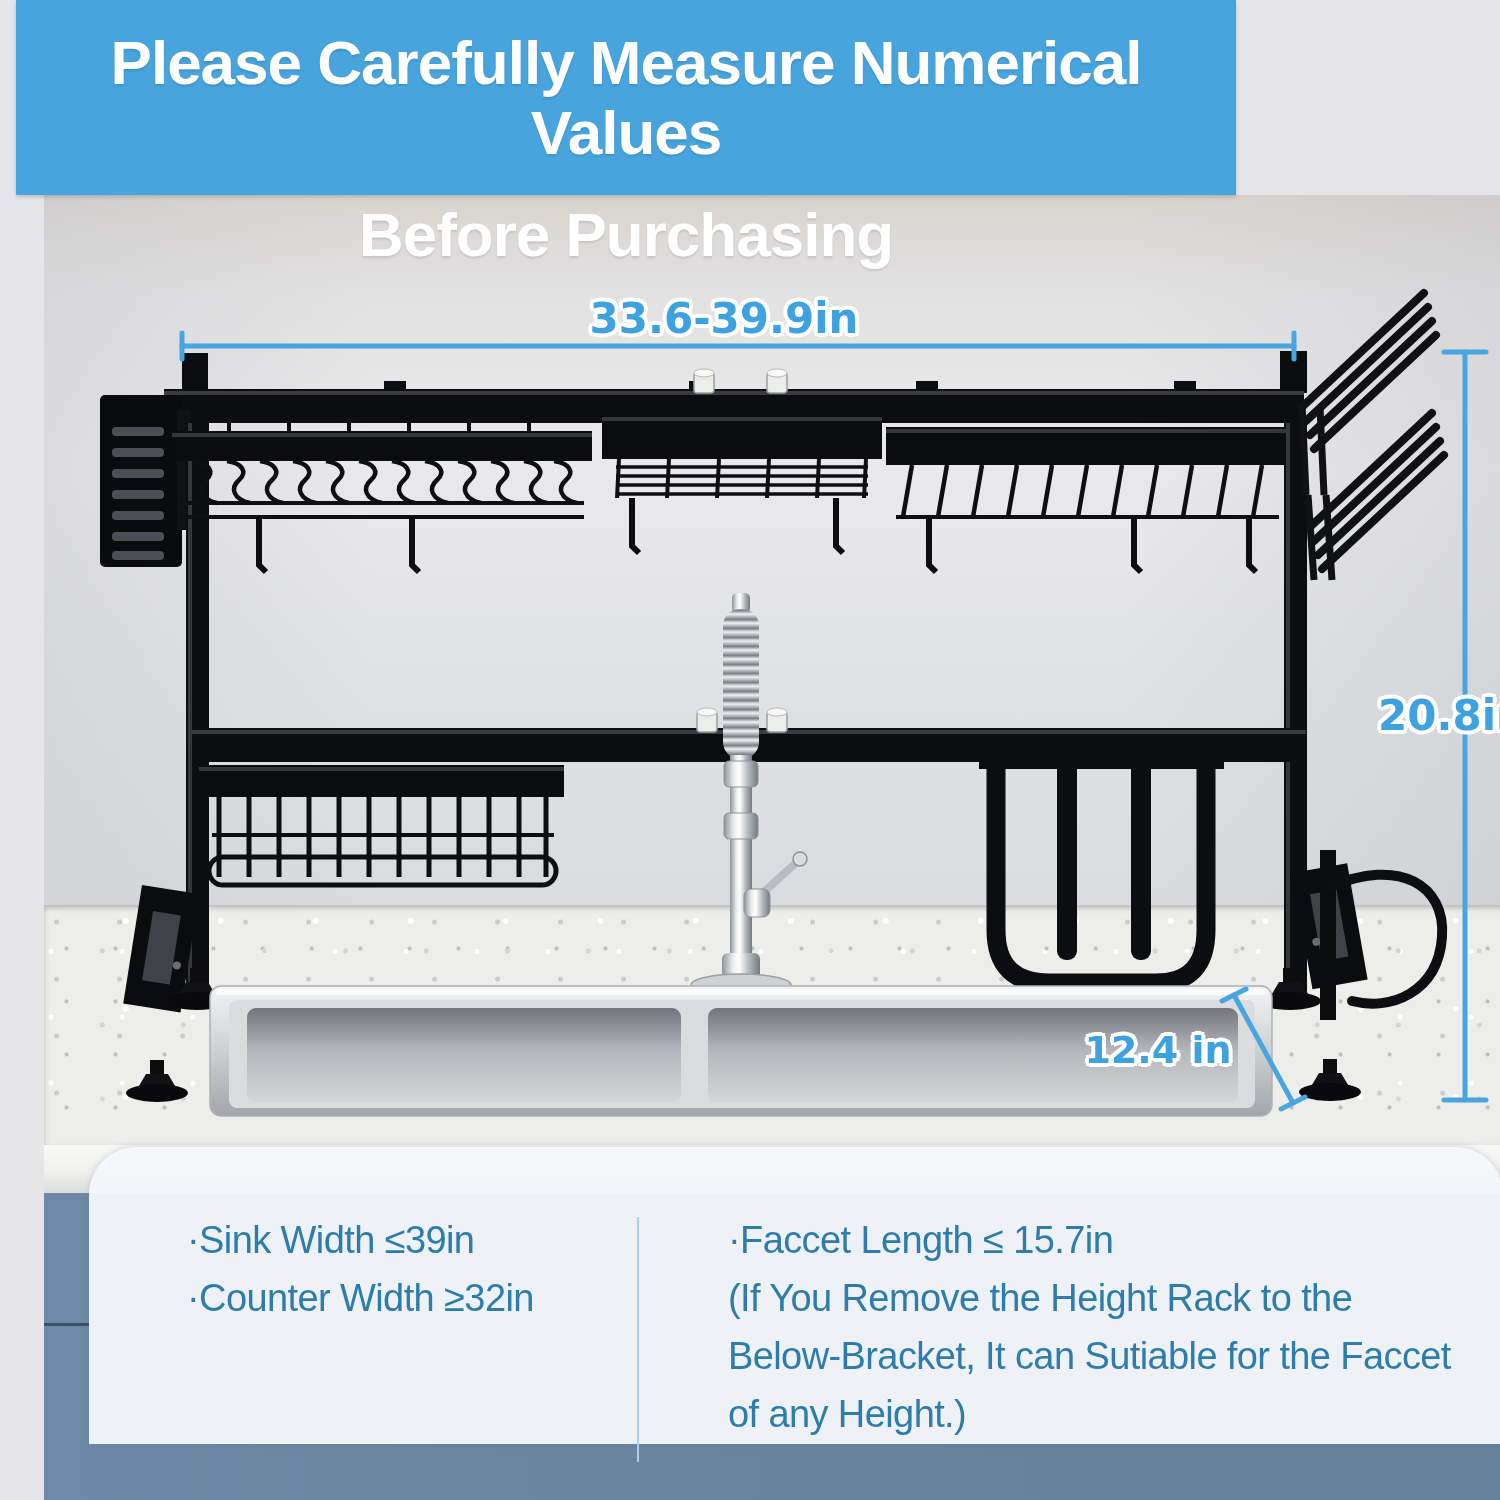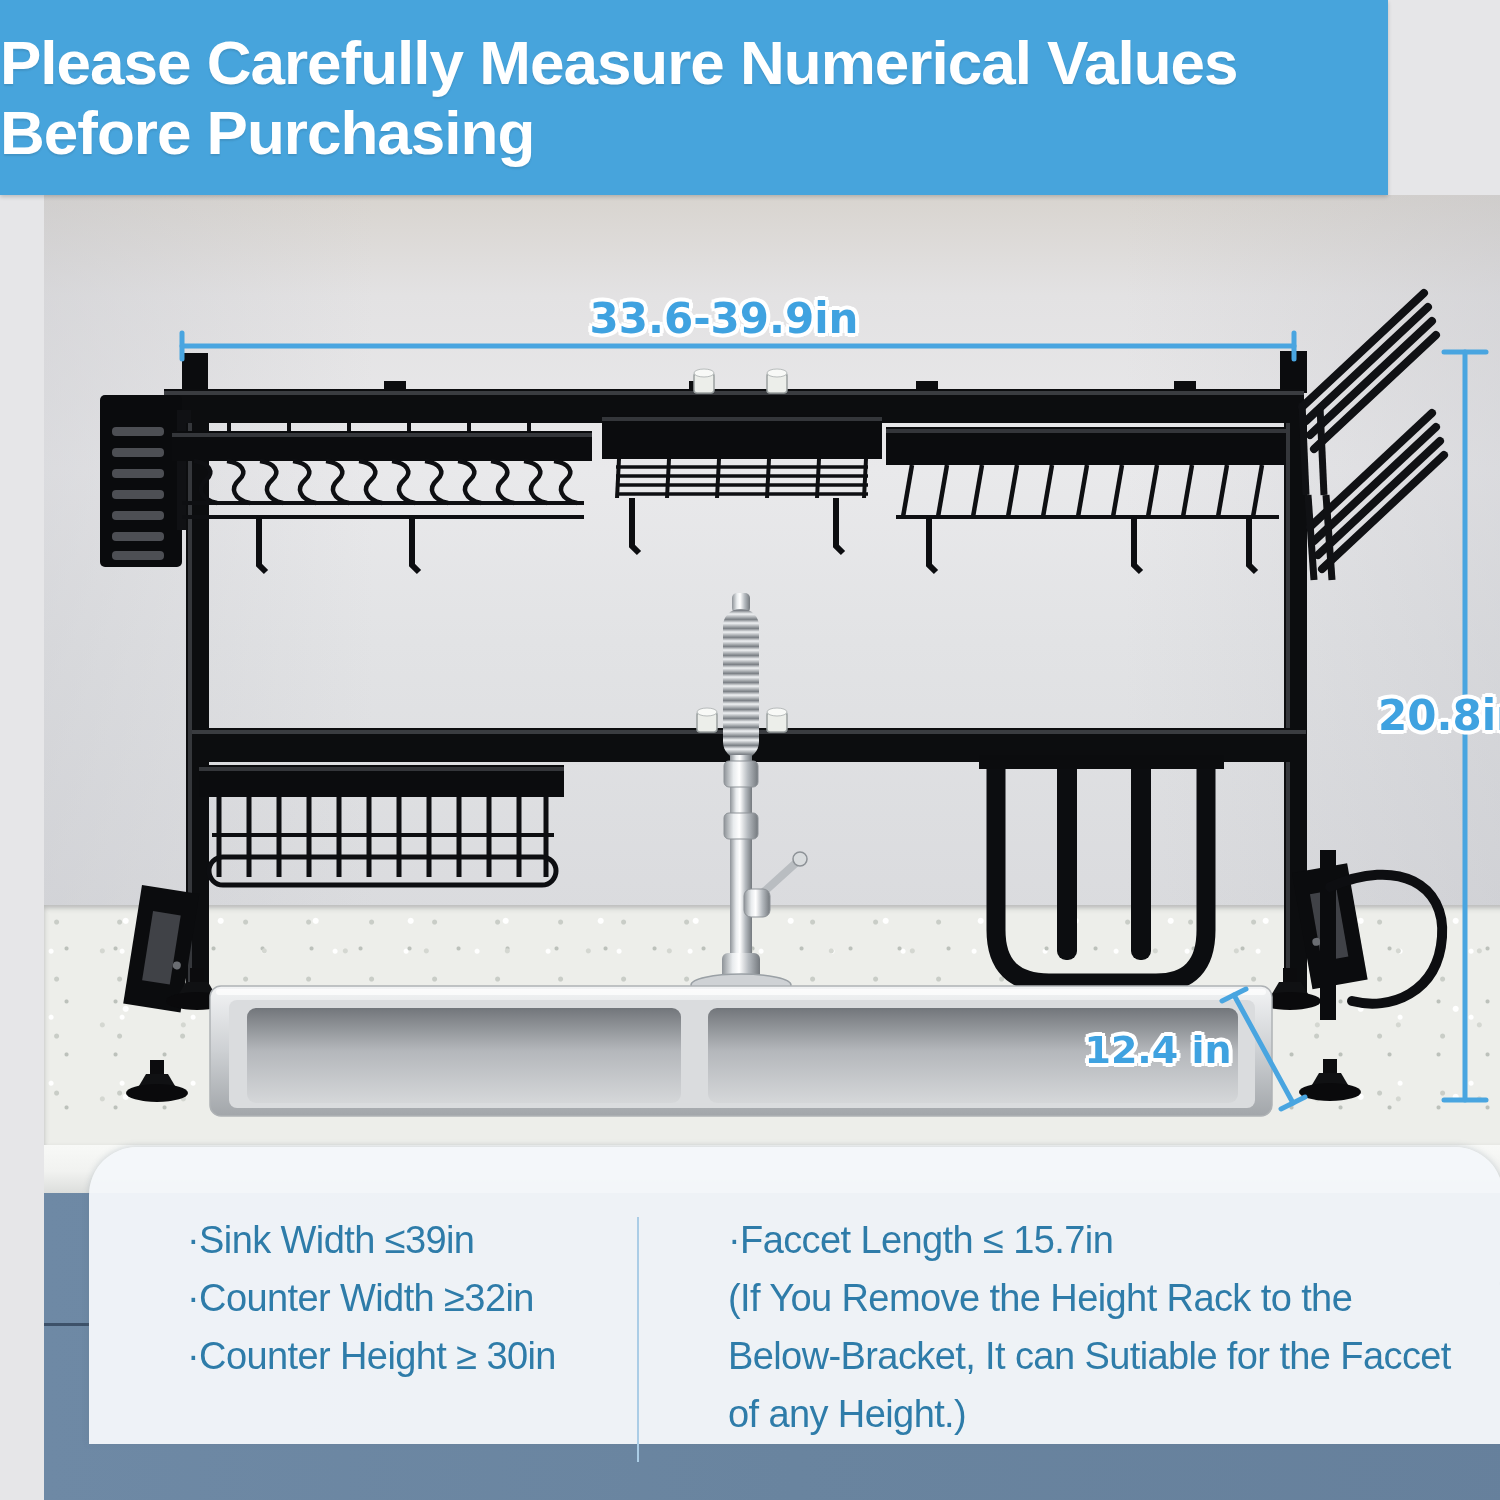--- a/index.html
+++ b/index.html
@@ -1,24 +1,24 @@
 <!DOCTYPE html>
 <html style="--c-banner_bg: #47a4dc; --c-dim: #49a5e0; --c-label: #3fa2e0; --c-spec: #2e7ca9; --c-cabinet_left: #6e89a5; --c-cabinet_right: #66809c; --c-counter: #edeeea; --c-rack: #0d0e10;"><head>
 <meta charset="utf-8">
 <style>
   html,body{margin:0;padding:0;background:#ffffff;}
   .page{position:relative;width:1500px;height:1500px;overflow:hidden;
         font-family:"Liberation Sans",sans-serif;background:#e6e6e8;}
 
   
-  .banner{position:absolute;left:0;top:0;width:1388px;height:195px;
-          background:var(--c-banner_bg,#47a4dc);color:#ffffff;text-align:left;
+  .banner{position:absolute;left:16px;top:0;width:1220px;height:195px;
+          background:var(--c-banner_bg,#47a4dc);color:#ffffff;text-align:center;
           box-shadow:0 2px 4px rgba(0,0,0,.18);z-index:30;}
   .banner .l1,.banner .l2{font-weight:bold;font-size:62px;line-height:70px;letter-spacing:-1px;
-          text-shadow:0 2px 2px rgba(0,0,0,.10);}
+          text-shadow:0 2px 2px rgba(0,0,0,.10);margin-top:32px;}
   .banner .l1{margin-top:28px;}
 
   
   .scene{position:absolute;left:0;top:195px;width:1500px;height:1305px;overflow:hidden;margin-left:44px;}
   .wall{position:absolute;left:0;top:0;width:100%;height:720px;
         background:linear-gradient(180deg,#d8d4cf 0%,#e3e2e3 14%,#e9e9eb 38%,#e2e3e5 62%,#dadbde 100%);}
   .wall:after{content:"";position:absolute;inset:0;
         background:linear-gradient(90deg,rgba(198,199,204,.40) 0%,rgba(255,255,255,0) 22%,rgba(255,255,255,0) 72%,rgba(190,191,197,.38) 100%);}
   .counter{position:absolute;left:0;top:710px;width:100%;height:240px;
         background-color:var(--c-counter,#edeeea);
@@ -330,21 +330,20 @@
     </svg>
 
     <div class="dim-label dim-w">33.6-39.9in</div>
     <div class="dim-label dim-h">20.8in</div>
     <div class="dim-label dim-d">12.4 in</div>
 
     <div class="panel">
       <div class="col col-left">
         <div class="spec-line">·Sink Width ≤39in</div>
         <div class="spec-line">·Counter Width ≥32in</div>
-        <div class="spec-line">·Counter Height ≥ 30in</div>
       </div>
       <div class="divider"></div>
       <div class="col col-right">
         <div class="spec-line">·Faccet Length ≤ 15.7in</div>
         <div class="spec-line">(If You Remove the Height Rack to the</div>
         <div class="spec-line">Below-Bracket, It can Sutiable for the Faccet</div>
         <div class="spec-line">of any Height.)</div>
       </div>
     </div>
   </div>

